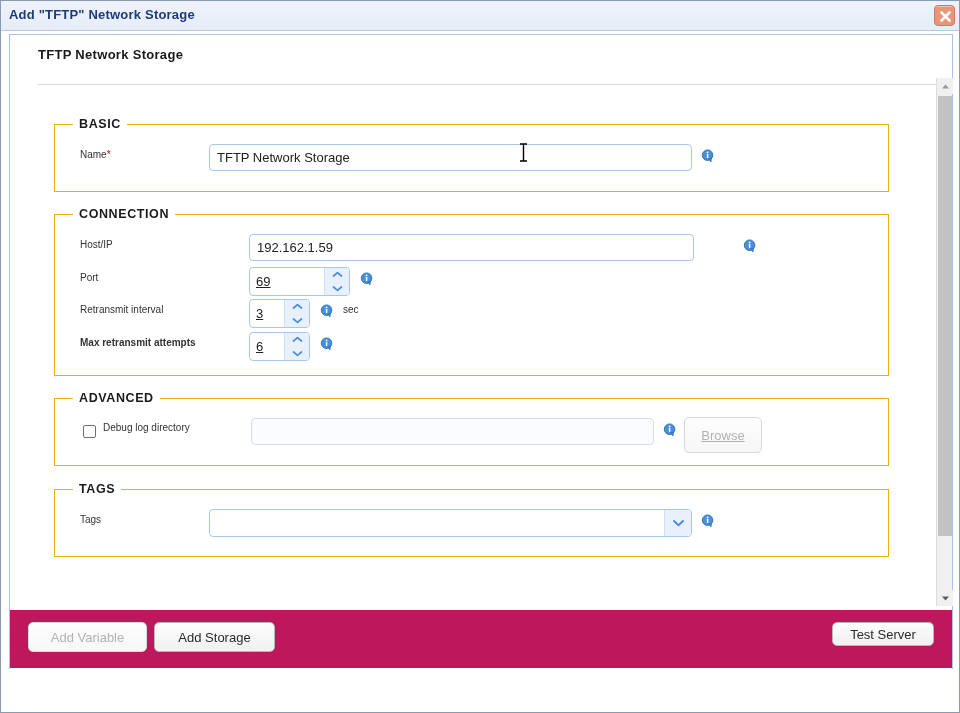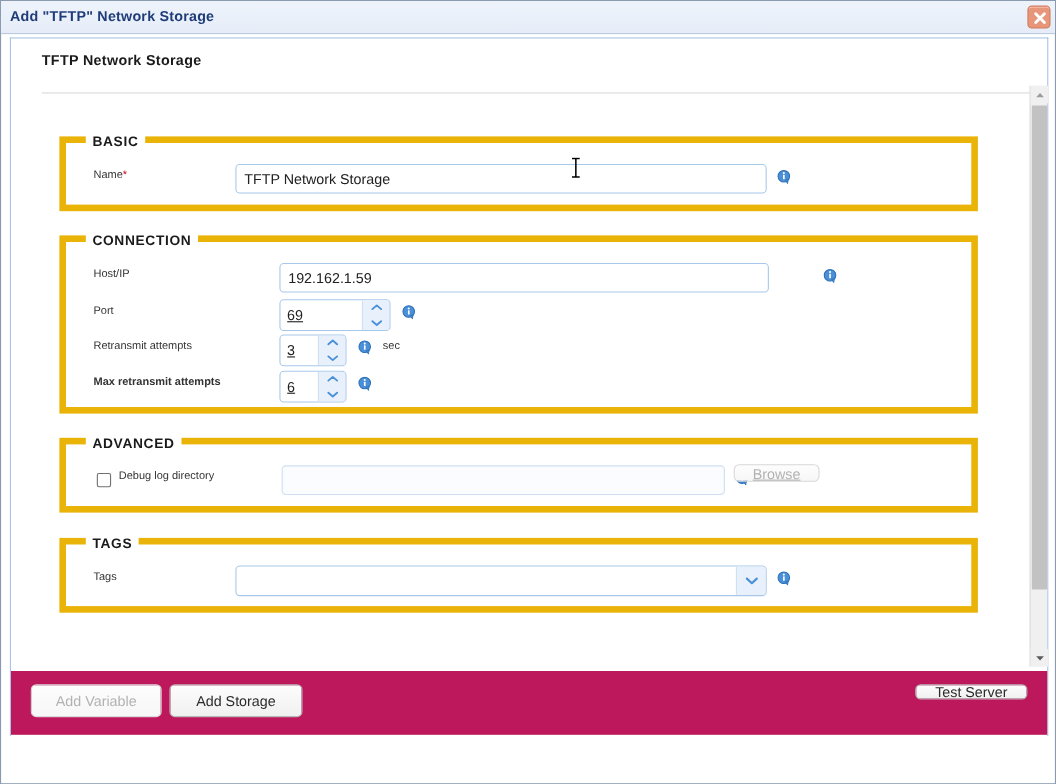--- a/index.html
+++ b/index.html
@@ -75,21 +75,21 @@
     overflow: hidden;
   }
   #content {
     position: absolute; left: 0; top: 0;
     width: 920px;
   }
 
   
   .fs {
     position: absolute;
-    border: 6px solid #eab308;
+    border: 1px solid #eab308;
     background: #ffffff;
   }
   .fs-legend {
     position: absolute; top: -8px; left: 18px;
     background: #ffffff;
     padding: 0 6px;
     font-size: 12.5px; font-weight: bold;
     color: #1a1a1a;
     letter-spacing: .6px;
   }
@@ -317,21 +317,21 @@
           </div>
           <span class="info" style="left:305px; top:57px;">
             <svg width="15" height="15" viewBox="0 0 16 16">
               <circle cx="7" cy="6.6" r="5.6" fill="#4a90d9" stroke="#2a6fb5" stroke-width="1"></circle>
               <path d="M8.6 10.6 L10.6 13.8 L11.2 9.8 Z" fill="#4a90d9" stroke="#2a6fb5" stroke-width=".8"></path>
               <circle cx="7" cy="3.6" r="1" fill="#ffffff"></circle>
               <rect x="6.25" y="5.3" width="1.6" height="4.3" rx=".5" fill="#ffffff"></rect>
             </svg>
           </span>
 
-          <div class="flabel" style="left:25px; top:89px;">Retransmit attempts</div>
+          <div class="flabel" style="left:25px; top:89px;">Retransmit interval</div>
           <div class="spin-wrap" style="left:194px; top:84px; width:61px; height:29px;">
             <input class="spin-val" style="width: 34px;" value="3">
             <div class="spin-btns" style="width:25px;">
               <div class="spin-up">
                 <svg width="11" height="7" viewBox="0 0 11 7">
                     <path d="M1.5 5 L5.5 1.6 L9.5 5" stroke="#4a90d9" stroke-width="1.7" fill="none" stroke-linecap="round" stroke-linejoin="round"></path>
                   </svg>
               </div>
               <div class="spin-dn">
                 <svg width="11" height="7" viewBox="0 0 11 7">
@@ -382,21 +382,21 @@
           <div class="flabel" style="left:48px; top:23px;">Debug log directory</div>
           <input class="tinput disabled" style="left: 196px; top: 19px; width: 403px; height: 27px;" value="">
           <span class="info" style="left:608px; top:24px;">
             <svg width="15" height="15" viewBox="0 0 16 16">
               <circle cx="7" cy="6.6" r="5.6" fill="#4a90d9" stroke="#2a6fb5" stroke-width="1"></circle>
               <path d="M8.6 10.6 L10.6 13.8 L11.2 9.8 Z" fill="#4a90d9" stroke="#2a6fb5" stroke-width=".8"></path>
               <circle cx="7" cy="3.6" r="1" fill="#ffffff"></circle>
               <rect x="6.25" y="5.3" width="1.6" height="4.3" rx=".5" fill="#ffffff"></rect>
             </svg>
           </span>
-          <div class="btn disabled" style="left:607px; top:18px; width:78px; height:16px;text-decoration:underline;">Browse</div>
+          <div class="btn disabled" style="left:629px; top:18px; width:78px; height:36px;text-decoration:underline;">Browse</div>
         </div>
 
         <div class="fs" style="left:44px; top:411px; width:835px; height:68px;">
           <div class="fs-legend">TAGS</div>
           <div class="flabel" style="left:25px; top:24px;">Tags</div>
           <div class="combo" style="left:154px; top:19px; width:483px; height:28px;">
             <input class="combo-val" value="" style="">
             <div class="combo-btn">
               <svg width="13" height="8" viewBox="0 0 13 8">
                   <path d="M2 2 L6.5 6.2 L11 2" stroke="#4a90d9" stroke-width="2" fill="none" stroke-linecap="round" stroke-linejoin="round"></path>
@@ -426,21 +426,21 @@
       <div id="sb-dn">
         <svg width="9" height="7" viewBox="0 0 9 7">
             <path d="M4.5 5.5 L1 1.5 L8 1.5 Z" fill="#5a5a5a"></path>
           </svg>
       </div>
     </div>
 
     <div id="action-strip">
       <div class="btn disabled" style="left:18px; top:12px; width:119px; height:30px;">Add Variable</div>
       <div class="btn" style="left:144px; top:12px; width:121px; height:30px;">Add Storage</div>
-      <div class="btn" style="left:822px; top:12px; width:102px; height:14px;">Test Server</div>
+      <div class="btn" style="left:822px; top:12px; width:102px; height:24px;">Test Server</div>
     </div>
 
   </div>
 
 
   <div id="cursor" style="left:517px; top:142px;">
     <svg width="11" height="19" viewBox="0 0 11 19">
       <path d="M2 1 H9 M5.5 1 V18 M2 18 H9" stroke="#000000" stroke-width="1.4" fill="none"></path>
     </svg>
   </div>

